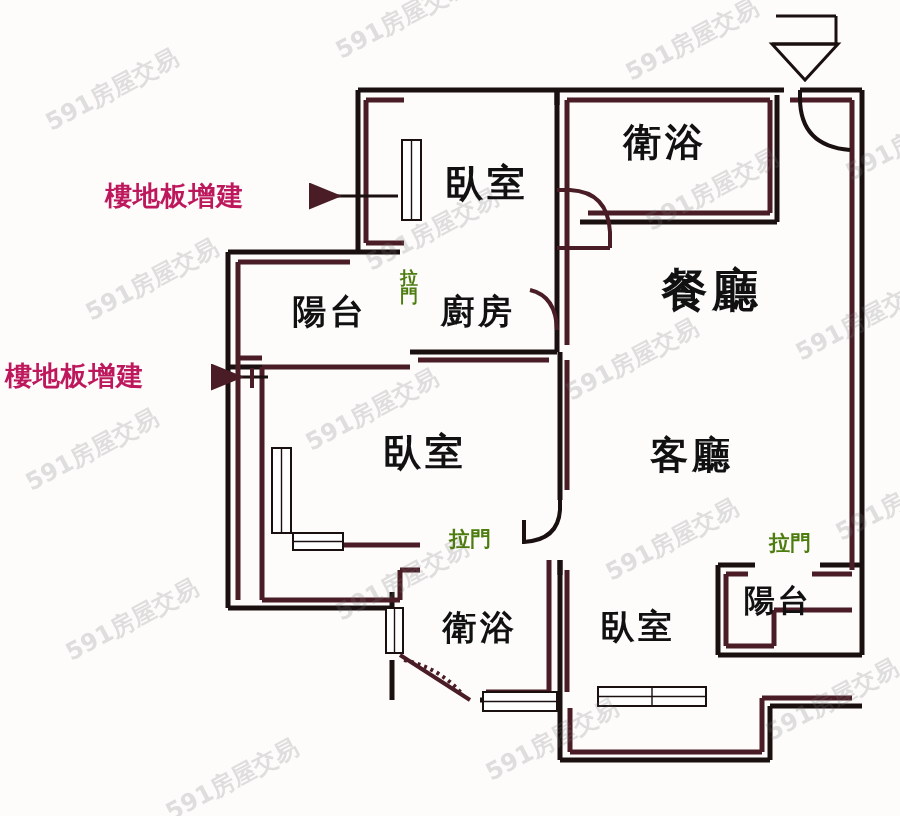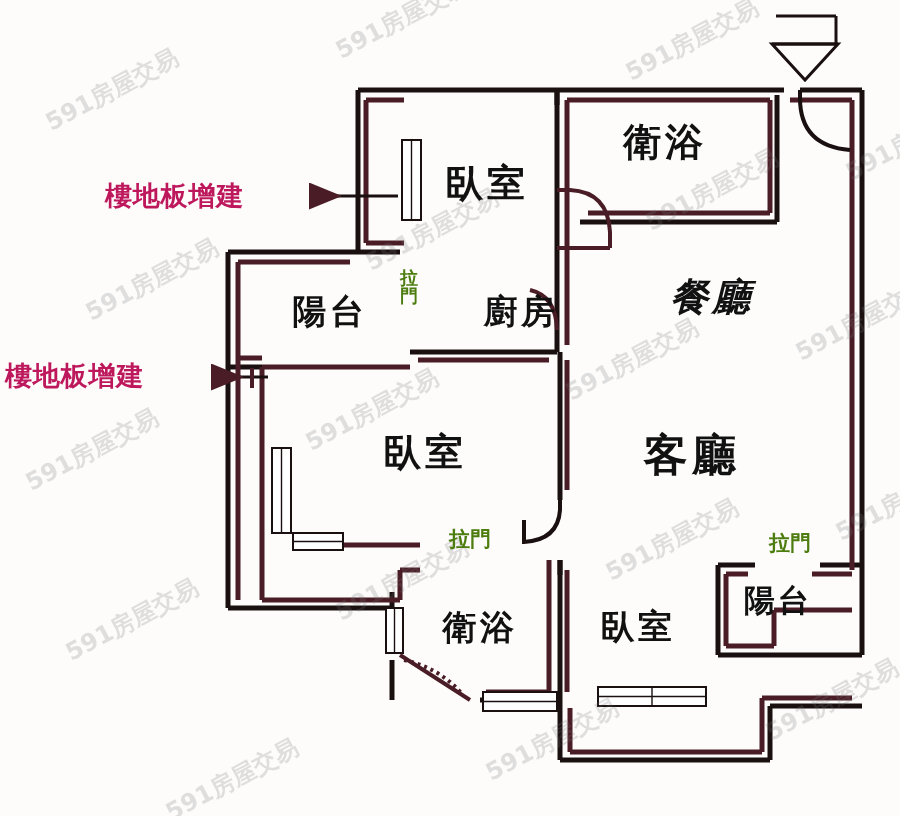--- a/index.html
+++ b/index.html
@@ -279,25 +279,25 @@
       <div class="watermark" style="left: 600px; top: 560px; font-size: 24px;">591房屋交易</div>
       <div class="watermark" style="left: 830px; top: 520px; font-size: 24px;">591房屋交易</div>
       <div class="watermark" style="left: 160px; top: 800px; font-size: 24px;">591房屋交易</div>
       <div class="watermark" style="left: 480px; top: 760px; font-size: 24px;">591房屋交易</div>
       <div class="watermark" style="left: 760px; top: 720px; font-size: 24px;">591房屋交易</div>
     </div>
 
   <div id="room-labels">
       <div class="room-label" style="left: 487px; top: 183px; font-size: 38px; transform: translate(-50%, -50%);">臥室</div>
       <div class="room-label" style="left: 665px; top: 142px; font-size: 38px; transform: translate(-50%, -50%);">衛浴</div>
-      <div class="room-label" style="left: 712px; top: 297px; font-size: 38px; transform: translate(-50%, -50%); font-style: italic;">餐廳</div>
+      <div class="room-label" style="left: 712px; top: 290px; font-size: 46px; transform: translate(-50%, -50%);">餐廳</div>
       <div class="room-label" style="left: 330px; top: 311px; font-size: 34px; transform: translate(-50%, -50%);">陽台</div>
-      <div class="room-label" style="left: 478px; top: 311px; font-size: 34px; transform: translate(-50%, -50%); margin-left: 43px;">廚房</div>
+      <div class="room-label" style="left: 478px; top: 311px; font-size: 34px; transform: translate(-50%, -50%);">廚房</div>
       <div class="room-label" style="left: 425px; top: 452px; font-size: 38px; transform: translate(-50%, -50%);">臥室</div>
-      <div class="room-label" style="left: 692px; top: 455px; font-size: 44px; transform: translate(-50%, -50%);">客廳</div>
+      <div class="room-label" style="left: 692px; top: 455px; font-size: 38px; transform: translate(-50%, -50%);">客廳</div>
       <div class="room-label" style="left: 480px; top: 627px; font-size: 34px; transform: translate(-50%, -50%);">衛浴</div>
       <div class="room-label" style="left: 638px; top: 626px; font-size: 34px; transform: translate(-50%, -50%);">臥室</div>
       <div class="room-label" style="left: 778px; top: 600px; font-size: 31px; transform: translate(-50%, -50%);">陽台</div>
     </div>
 
   <div id="door-labels">
       <div class="door-label stacked" style="left: 409px; top: 287px; font-size: 18px; transform: translate(-50%, -50%);">拉門</div>
       <div class="door-label" style="left: 470px; top: 538px; font-size: 21px; transform: translate(-50%, -50%);">拉門</div>
       <div class="door-label" style="left: 790px; top: 542px; font-size: 21px; transform: translate(-50%, -50%);">拉門</div>
     </div>

